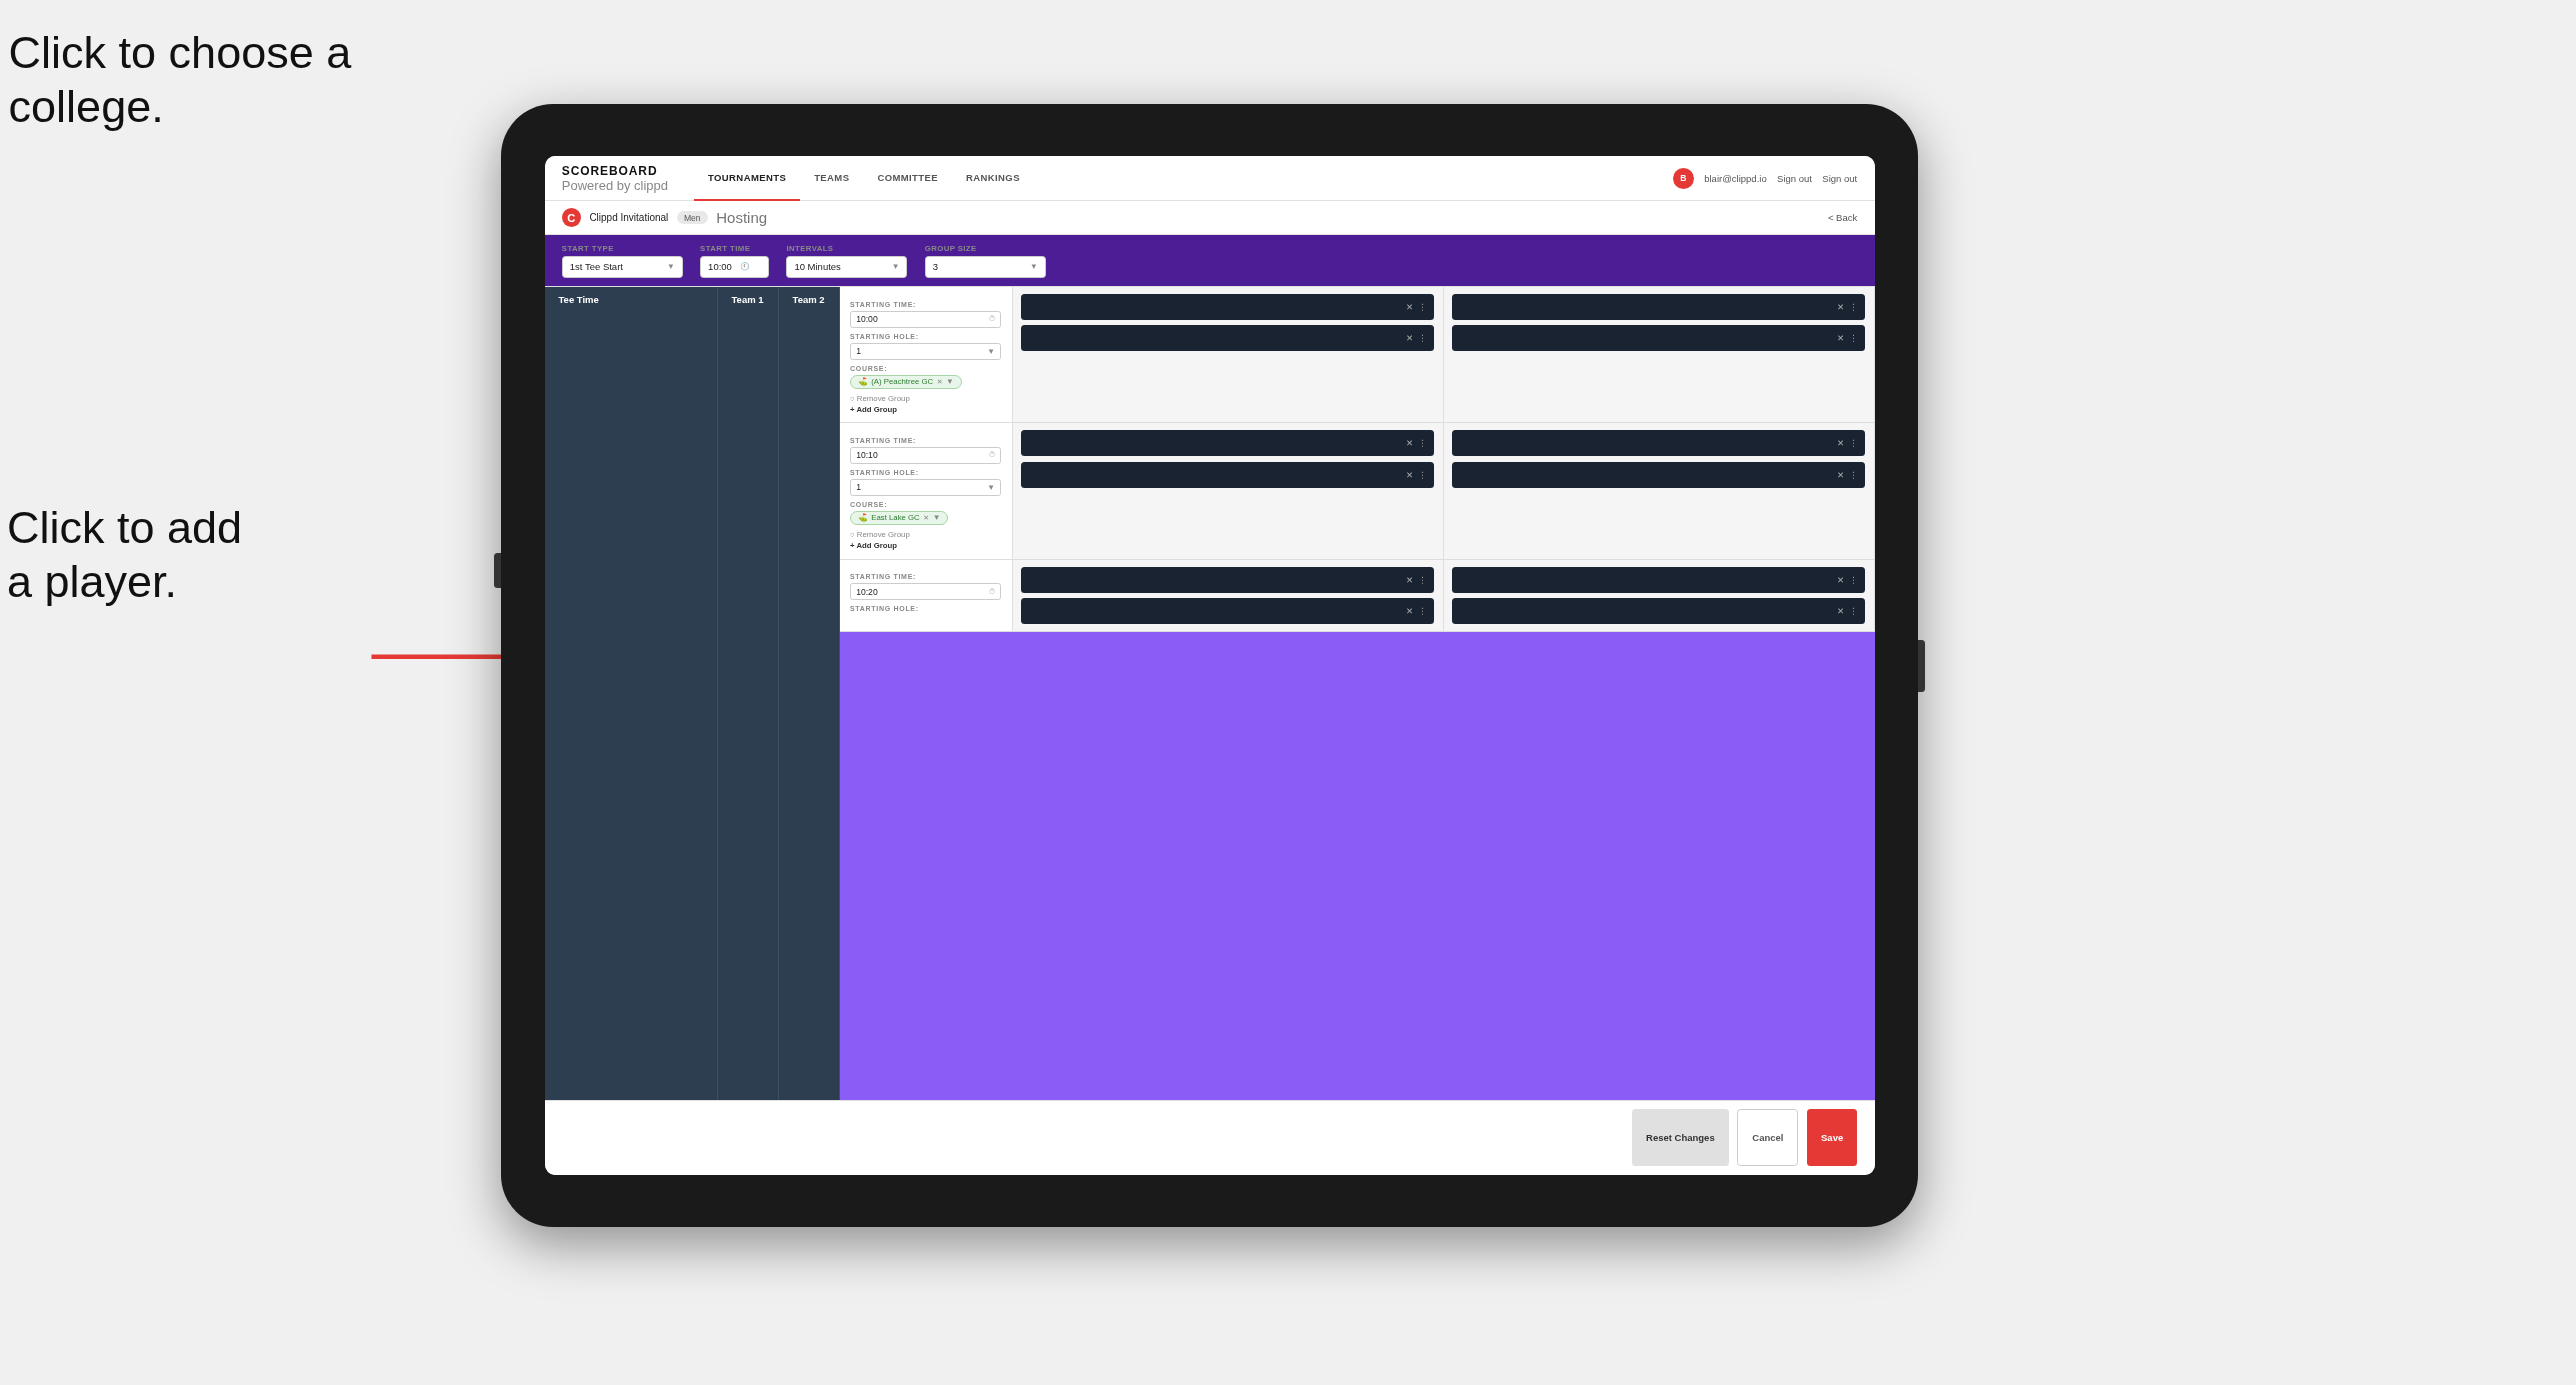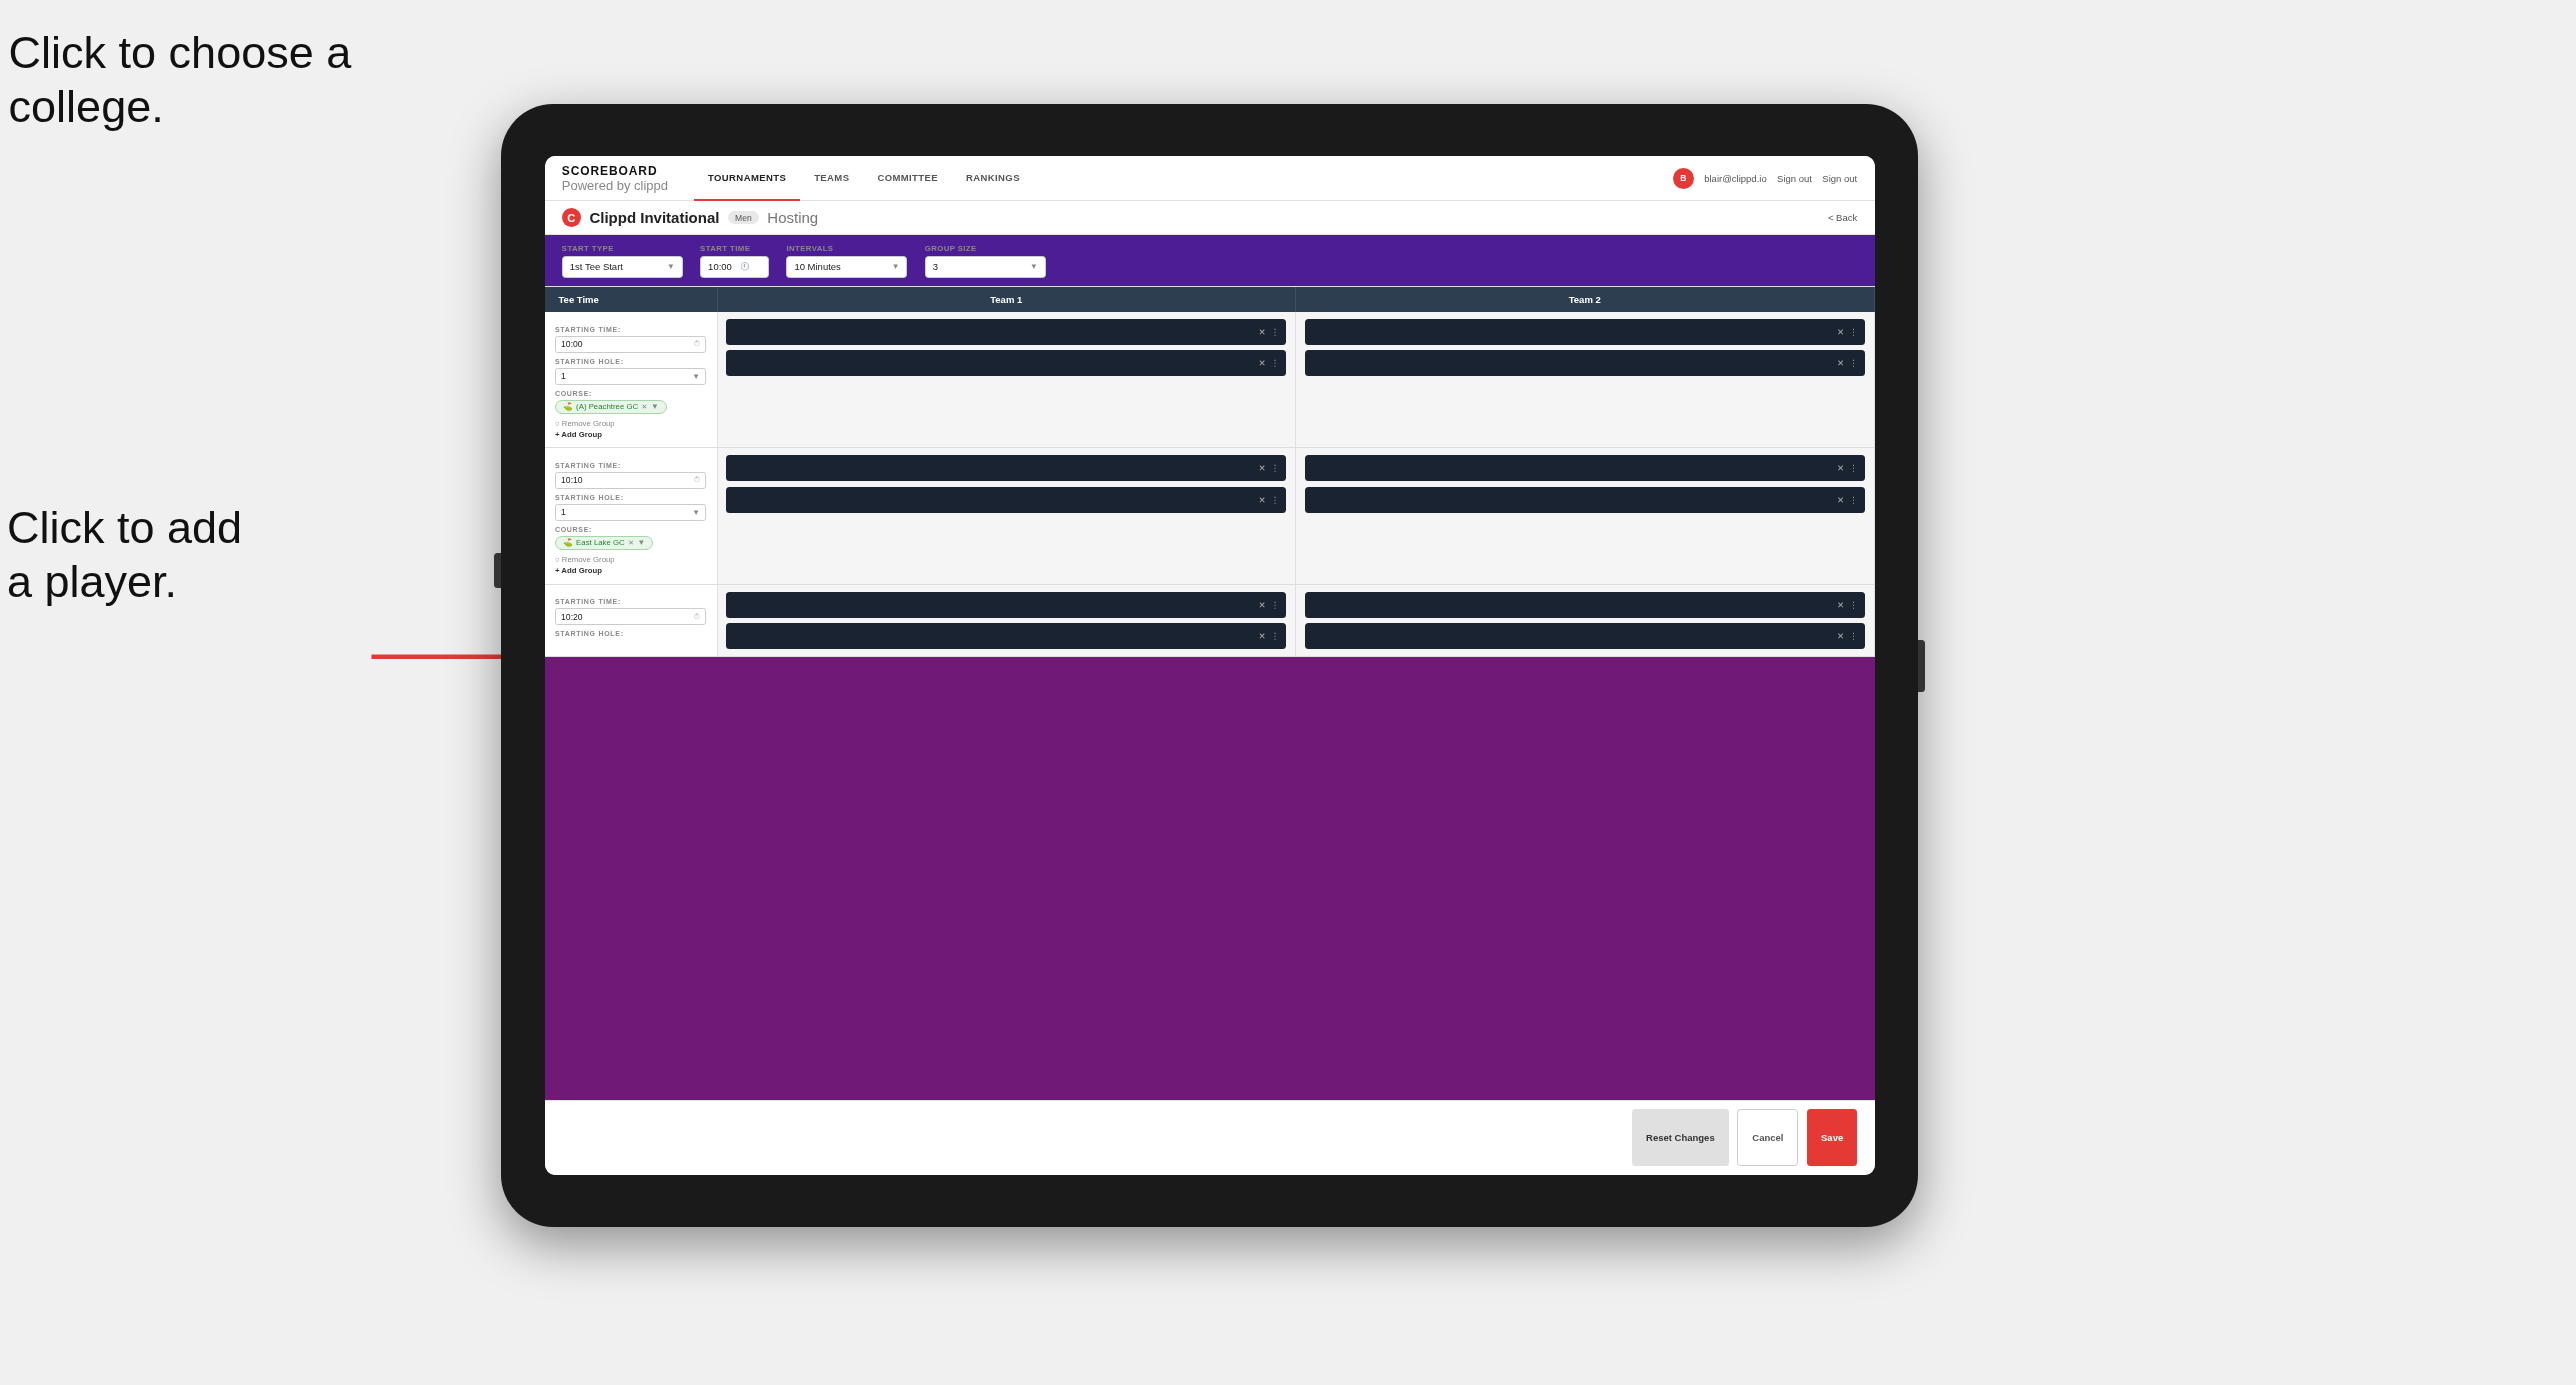--- a/index.html
+++ b/index.html
@@ -138,22 +138,22 @@
       background: #e53935;
       border-radius: 50%;
       display: flex;
       align-items: center;
       justify-content: center;
       color: #fff;
       font-size: 11.2px;
       font-weight: 700;
     }
     .sub-header-title {
-      font-size: 15px;
-      font-weight: 700;
+      font-size: 10px;
+      font-weight: 400;
       color: #222;
     }
     .sub-header-badge {
       background: #e8e8e8;
       color: #555;
       font-size: 8.6px;
       padding: 1.7px 7px;
       border-radius: 8.6px;
     }
     .sub-header-hosting {
@@ -203,23 +203,23 @@
       cursor: pointer;
     }
     .form-select { min-width: 121px; justify-content: space-between; }
     .form-input { min-width: 69px; }
     .select-arrow { font-size: 7.8px; color: #888; }
 
     
     .main-content {
       flex: 1;
       display: flex;
-      flex-direction: column;
+      flex-direction: row;
       overflow: hidden;
-      background: #701a75;
+      background: #8b5cf6;
     }
 
     
     .table-header {
       display: grid;
       grid-template-columns: 173px 1fr 1fr;
       background: #2c3e50;
       flex-shrink: 0;
     }
     .th-cell {

